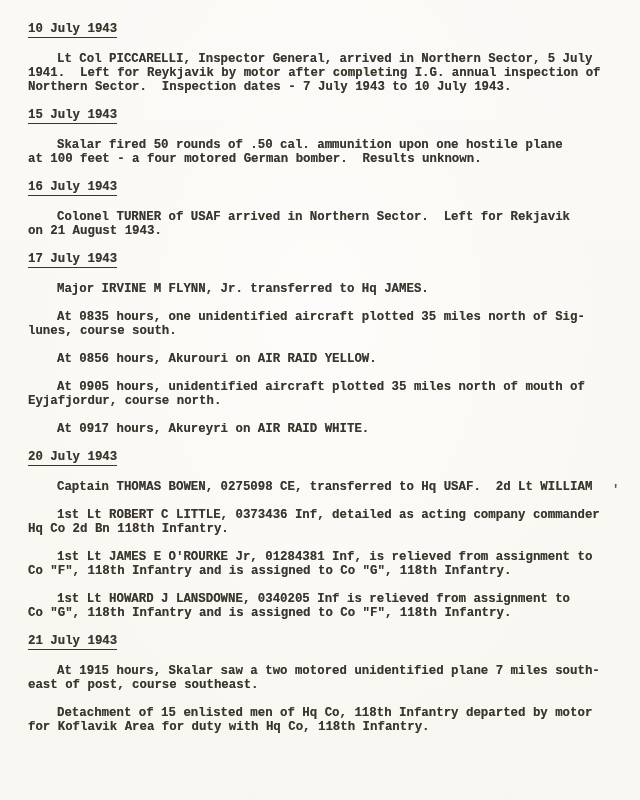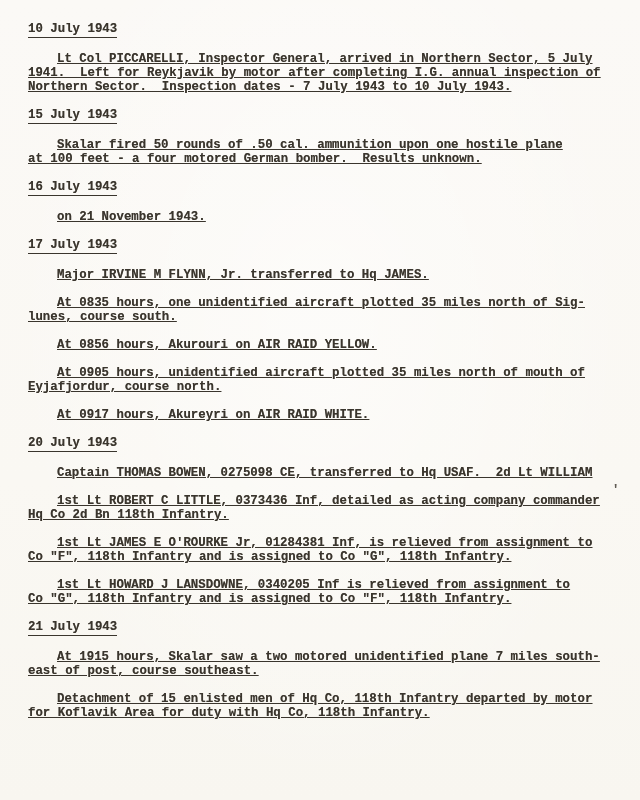--- a/index.html
+++ b/index.html
@@ -34,21 +34,21 @@
   .heading {
     line-height: 14px;
     margin: 0 0 14px 0;
   }
   .heading .heading-text {
     display: inline-block;
     border-bottom: 1.6px solid var(--ink);
     padding-bottom: 1px;
     text-align: center;
   }
-  .para { margin: 0 0 14px 0; text-decoration: underline; }
+  .para { margin: 0 0 14px 0; }
   .line {
     line-height: 14px;
     white-space: pre;
   }
   .para .line:first-child { text-indent: 29px; }
   .stray {
     position: absolute;
     left: 612px;
     top: 483px;
     font-size: 12px;
@@ -71,21 +71,22 @@
       <section class="section">
         <div class="heading"><span class="heading-text">15 July 1943</span></div>
         <div class="para">
           <div class="line">Skalar fired 50 rounds of .50 cal. ammunition upon one hostile plane</div>
           <div class="line">at 100 feet - a four motored German bomber.  Results unknown.</div>
         </div>
       </section>
       <section class="section">
         <div class="heading"><span class="heading-text">16 July 1943</span></div>
         <div class="para">
-          <div class="line">on 21 November 1943.</div>
+          <div class="line">Colonel TURNER of USAF arrived in Northern Sector.  Left for Rekjavik</div>
+          <div class="line">on 21 August 1943.</div>
         </div>
       </section>
       <section class="section">
         <div class="heading"><span class="heading-text">17 July 1943</span></div>
         <div class="para">
           <div class="line">Major IRVINE M FLYNN, Jr. transferred to Hq JAMES.</div>
         </div>
         <div class="para">
           <div class="line">At 0835 hours, one unidentified aircraft plotted 35 miles north of Sig-</div>
           <div class="line">lunes, course south.</div>

